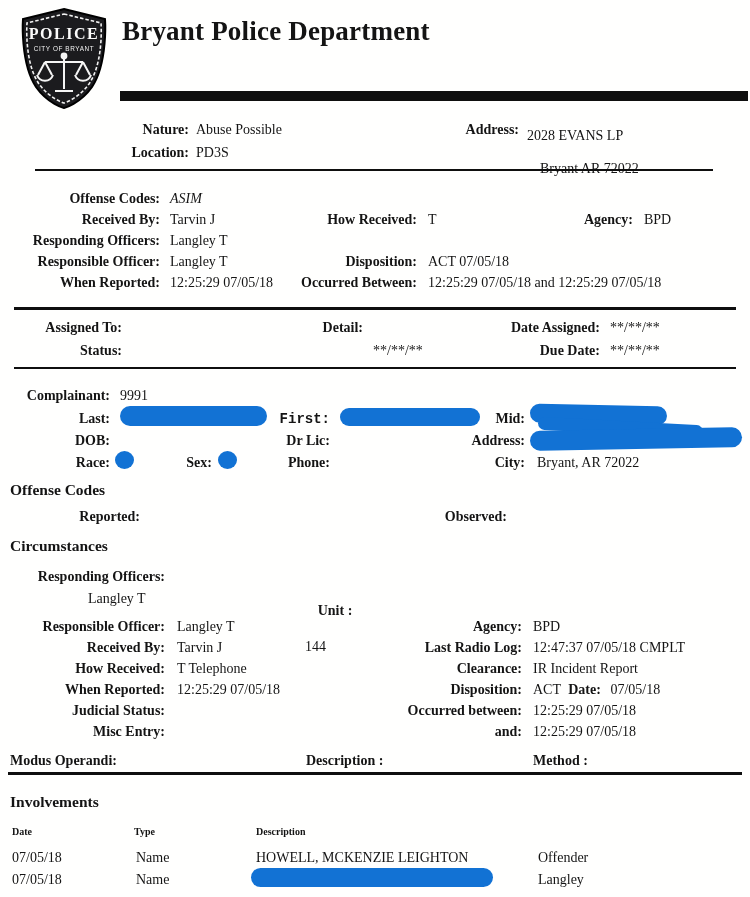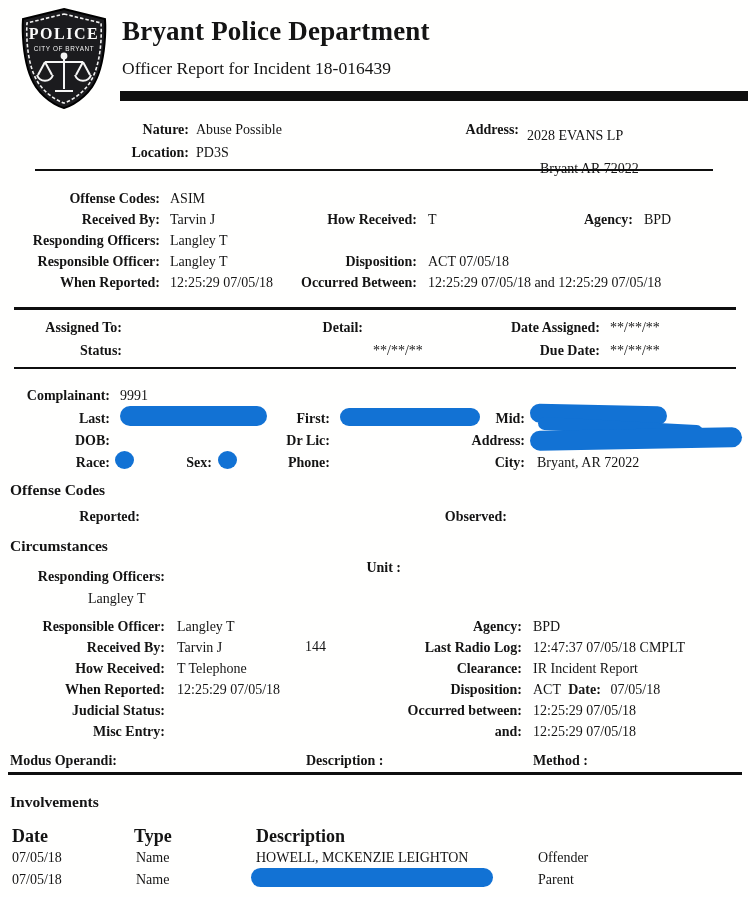--- a/index.html
+++ b/index.html
@@ -5,21 +5,21 @@
   :root { --ink:#141414; --redact:#1272d4; }
   * { margin:0; padding:0; box-sizing:border-box; }
   html,body { background:#ffffff; }
   body { font-family:"Liberation Serif", serif; color:var(--ink); }
   .page { position:relative; width:750px; height:897px; background:#fffffe; overflow:hidden; }
   .t { position:absolute; font-size:14px; white-space:nowrap; }
   .lab { font-weight:bold; text-align:right; }
   .title { font-size:27px; font-weight:bold; letter-spacing:.2px; }
   .subtitle { font-size:17.5px; }
   .heading { font-size:15.5px; font-weight:bold; }
-  .th { font-size:18px; font-weight:bold; }
+  .th { font-size:10px; font-weight:bold; }
   .rule { position:absolute; background:#0f0f0f; }
   .redact { position:absolute; background:var(--redact); border-radius:10px; }
   .dot { position:absolute; width:19px; height:18px; border-radius:50%; background:var(--redact); }
   .badge { position:absolute; left:14px; top:6px; }
 </style>
 </head>
 <body>
 
 <div class="page">
 
@@ -36,35 +36,34 @@
         <path d="M23,69 a8.5,8.5 0 0 0 16,0"></path>
         <path d="M69,56 L62,69 M69,56 L76,69"></path>
         <path d="M61,69 a8.5,8.5 0 0 0 16,0"></path>
         <path d="M41,85 H59"></path>
         <circle cx="50" cy="50" r="2.4" fill="#f5f5f5"></circle>
       </g>
     </svg>
   </div>
 
   <div class="t title" style="left:122px; top:16px;">Bryant Police Department</div>
-  <div class="t subtitle" style="left:122px; top:58px;">Officer Report for Incident 18-016439</div>
   <div class="rule" style="left:120px; top:91px; width:628px; height:10px;"></div>
 
   <div class="t lab" style="left:39px; top:122px; width:150px;">Nature:</div>
   <div class="t" style="left:196px; top:122px;">Abuse Possible</div>
   <div class="t lab" style="left:369px; top:122px; width:150px;">Address:</div>
   <div class="t" style="left:527px; top:128px;">2028 EVANS LP</div>
   <div class="t lab" style="left:39px; top:145px; width:150px;">Location:</div>
   <div class="t" style="left:196px; top:145px;">PD3S</div>
   <div class="t" style="left:540px; top:161px;">Bryant AR 72022</div>
 
   <div class="rule" style="left:35px; top:169px; width:678px; height:2px;"></div>
 
   <div class="t lab" style="left:0px; top:191px; width:160px;">Offense Codes:</div>
-  <div class="t" style="left:170px; top:191px;">ASIM</div>
+  <div class="t" style="left:170px; top:191px;font-style:italic;">ASIM</div>
 
   <div class="t lab" style="left:0px; top:212px; width:160px;">Received By:</div>
   <div class="t" style="left:170px; top:212px;">Tarvin J</div>
   <div class="t lab" style="left:217px; top:212px; width:200px;">How Received:</div>
   <div class="t" style="left:428px; top:212px;">T</div>
   <div class="t lab" style="left:433px; top:212px; width:200px;">Agency:</div>
   <div class="t" style="left:644px; top:212px;">BPD</div>
 
   <div class="t lab" style="left:0px; top:233px; width:160px;">Responding Officers:</div>
   <div class="t" style="left:170px; top:233px;">Langley T</div>
@@ -91,21 +90,21 @@
   <div class="t lab" style="left:400px; top:343px; width:200px;">Due Date:</div>
   <div class="t" style="left:610px; top:343px;">**/**/**</div>
 
   <div class="rule" style="left:14px; top:367px; width:722px; height:2px;"></div>
 
   <div class="t lab" style="left:0px; top:388px; width:110px;">Complainant:</div>
   <div class="t" style="left:120px; top:388px;">9991</div>
 
   <div class="t lab" style="left:0px; top:411px; width:110px;">Last:</div>
   <div class="redact" style="left:120px; top:406px; width:147px; height:20px;"></div>
-  <div class="t lab" style="left:230px; top:411px; width:100px;">First:</div>
+  <div class="t lab" style="left:230px; top:411px; width:100px;font-family:Liberation Mono, monospace;">First:</div>
   <div class="redact" style="left:340px; top:408px; width:140px; height:18px;"></div>
   <div class="t lab" style="left:425px; top:411px; width:100px;">Mid:</div>
   <div class="redact" style="left:530px; top:405px; width:137px; height:19px; transform:rotate(1.2deg);"></div>
 
   <div class="t lab" style="left:0px; top:433px; width:110px;">DOB:</div>
   <div class="t lab" style="left:230px; top:433px; width:100px;">Dr Lic:</div>
   <div class="t lab" style="left:425px; top:433px; width:100px;">Address:</div>
   <div class="redact" style="left:538px; top:421px; width:165px; height:13px; transform:rotate(3deg); border-radius:7px;"></div>
   <div class="redact" style="left:530px; top:429px; width:212px; height:20px; transform:rotate(-1deg);"></div>
 
@@ -117,21 +116,21 @@
   <div class="t lab" style="left:425px; top:455px; width:100px;">City:</div>
   <div class="t" style="left:537px; top:455px;">Bryant, AR 72022</div>
 
   <div class="t heading" style="left:10px; top:481px;">Offense Codes</div>
   <div class="t lab" style="left:0px; top:509px; width:140px;">Reported:</div>
   <div class="t lab" style="left:307px; top:509px; width:200px;">Observed:</div>
 
   <div class="t heading" style="left:10px; top:537px;">Circumstances</div>
 
   <div class="t lab" style="left:0px; top:569px; width:165px;">Responding Officers:</div>
-  <div class="t lab" style="left:305px; top:560px; width:60px; text-align:right;margin-left:36px;">Unit :</div>
+  <div class="t lab" style="left:305px; top:603px; width:60px; text-align:center;">Unit :</div>
   <div class="t" style="left:88px; top:591px;">Langley T</div>
   <div class="t" style="left:305px; top:591px;margin-top:48px;">144</div>
 
   <div class="t lab" style="left:0px; top:619px; width:165px;">Responsible Officer:</div>
   <div class="t" style="left:177px; top:619px;">Langley T</div>
   <div class="t lab" style="left:322px; top:619px; width:200px;">Agency:</div>
   <div class="t" style="left:533px; top:619px;">BPD</div>
 
   <div class="t lab" style="left:0px; top:640px; width:165px;">Received By:</div>
   <div class="t" style="left:177px; top:640px;">Tarvin J</div>
@@ -172,16 +171,16 @@
     <div class="t" style="left:12px; top:850px;">07/05/18</div>
     <div class="t" style="left:136px; top:850px;">Name</div>
     <div class="t" style="left:256px; top:850px;">HOWELL, MCKENZIE LEIGHTON</div>
     <div class="t" style="left:538px; top:850px;">Offender</div>
   </div>
 
   <div>
     <div class="t" style="left:12px; top:872px;">07/05/18</div>
     <div class="t" style="left:136px; top:872px;">Name</div>
     <div class="redact" style="left:251px; top:868px; width:242px; height:19px;"></div>
-    <div class="t" style="left:538px; top:872px;">Parent</div>
+    <div class="t" style="left:538px; top:872px;">Langley</div>
   </div>
 
 </div>
 
 </body></html>

